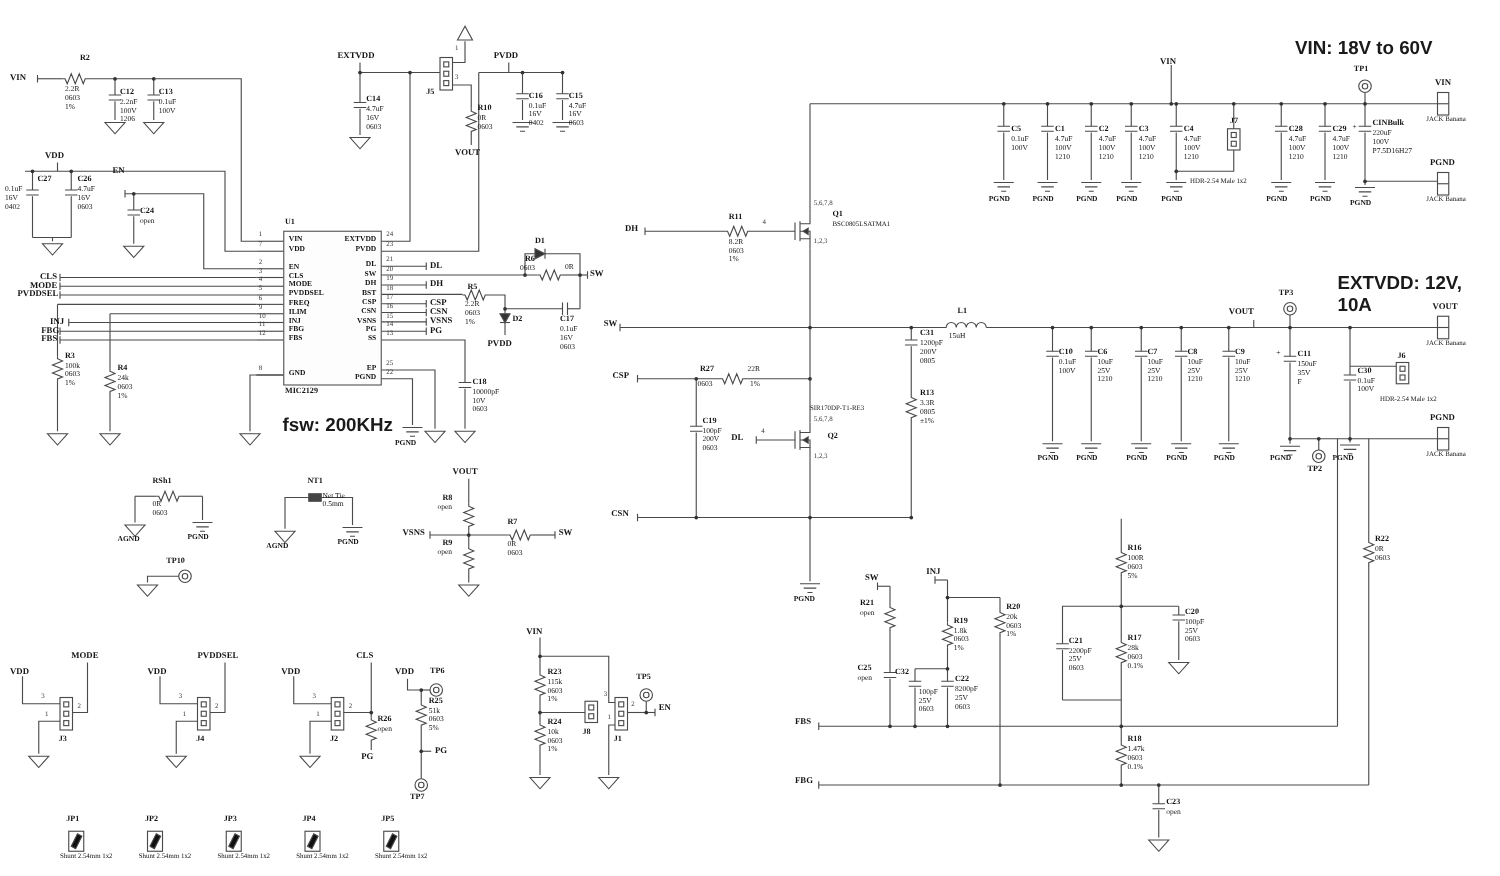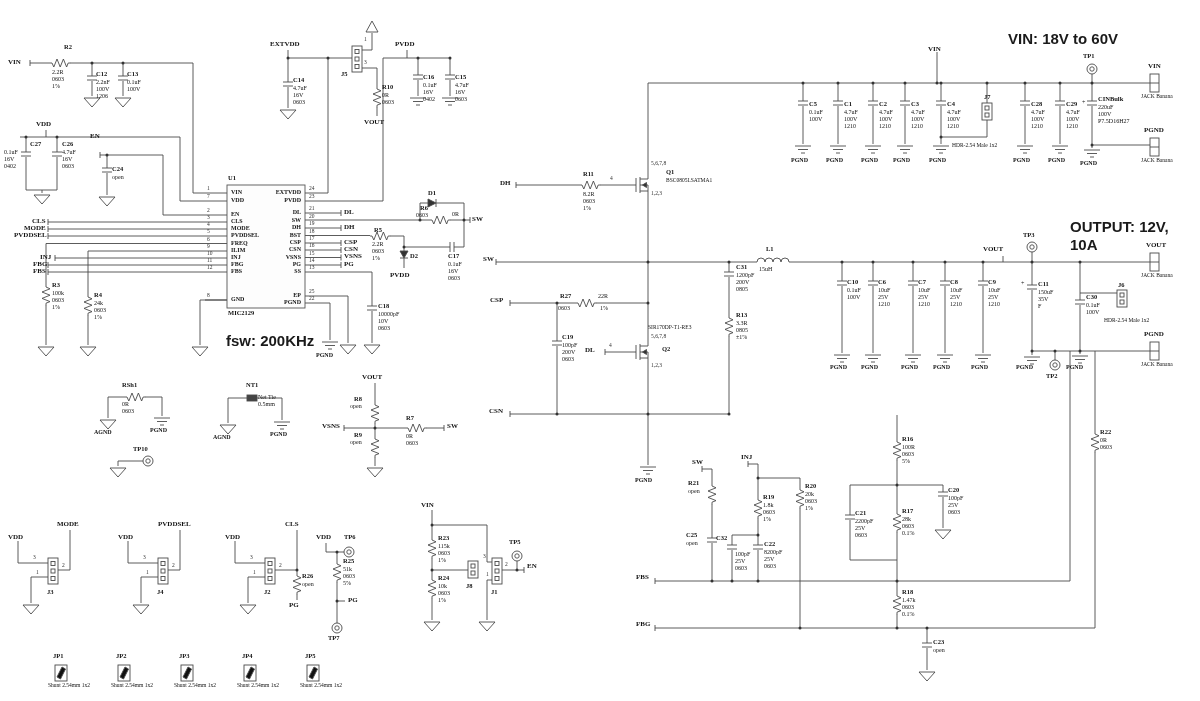--- a/index.html
+++ b/index.html
@@ -519,22 +519,22 @@
         <circle cx="758" cy="581" r="1.5" fill="#333" stroke="none"></circle>
         <circle cx="800" cy="628" r="1.5" fill="#333" stroke="none"></circle>
         <circle cx="897" cy="628" r="1.5" fill="#333" stroke="none"></circle>
         <circle cx="927" cy="628" r="1.5" fill="#333" stroke="none"></circle>
         <circle cx="758" cy="478" r="1.5" fill="#333" stroke="none"></circle>
         <circle cx="758" cy="535" r="1.5" fill="#333" stroke="none"></circle>
       </g>
     </svg>
   <div id="labels">
     <div class="t big" style="left:226px;top:332px">fsw: 200KHz</div>
-    <div class="t big" style="left:1008px;top:30px">VIN: 18V to 60V</div>
-    <div class="t big" style="left:1070px;top:218px">OUTPUT: 12V, 10A</div>
+    <div class="t big" style="left:1036px;top:30px">VIN: 18V to 60V</div>
+    <div class="t big" style="left:1070px;top:218px">EXTVDD: 12V, 10A</div>
     <div class="t ref" style="left:228px;top:174px">U1</div>
     <div class="t ref" style="left:228px;top:309px">MIC2129</div>
   <div class="t net" style="left: 8px; top: 58px;">VIN</div>
       <div class="t ref" style="left: 64px; top: 43px;">R2</div>
       <div class="t val" style="left: 52px; top: 69px;">2.2R
 0603
 1%</div>
       <div class="t ref" style="left: 96px; top: 70px;">C12</div>
       <div class="t val" style="left: 96px; top: 79px;">2.2nF
 100V

